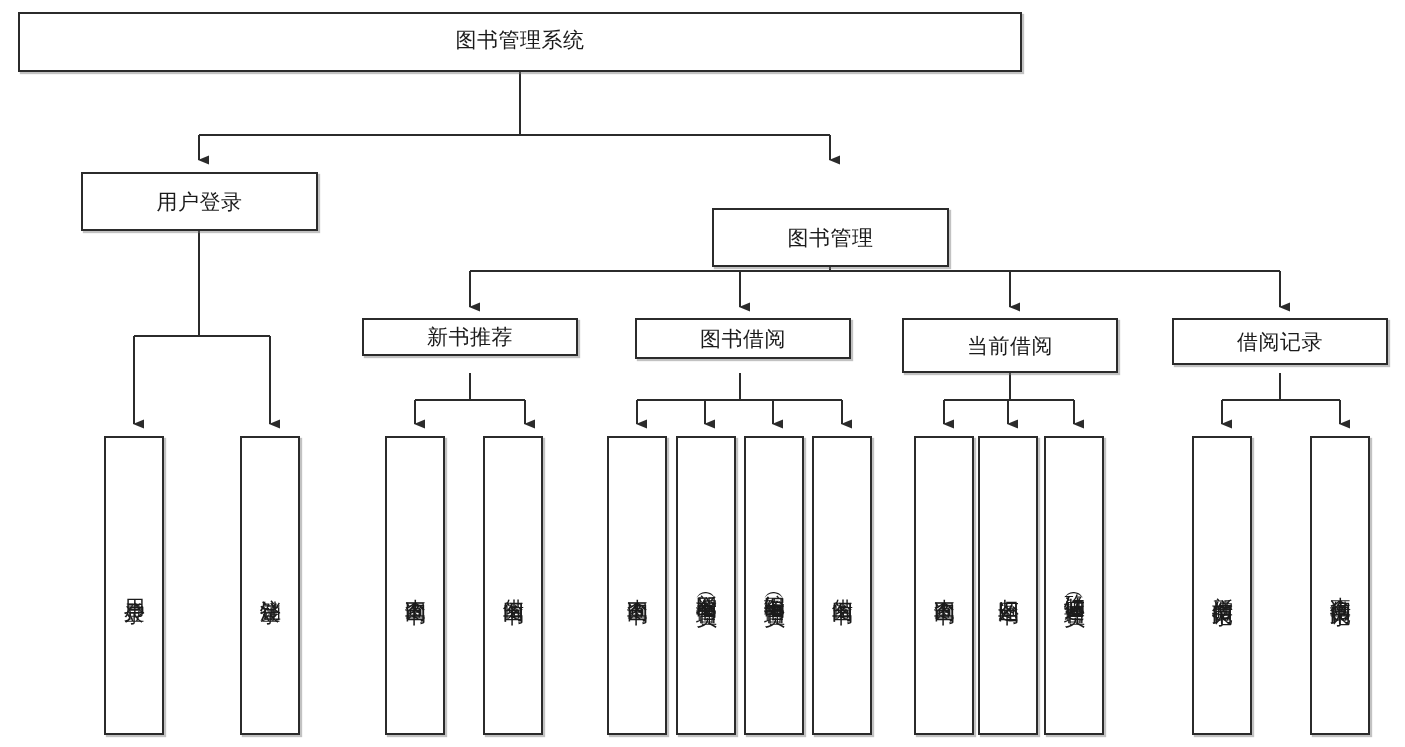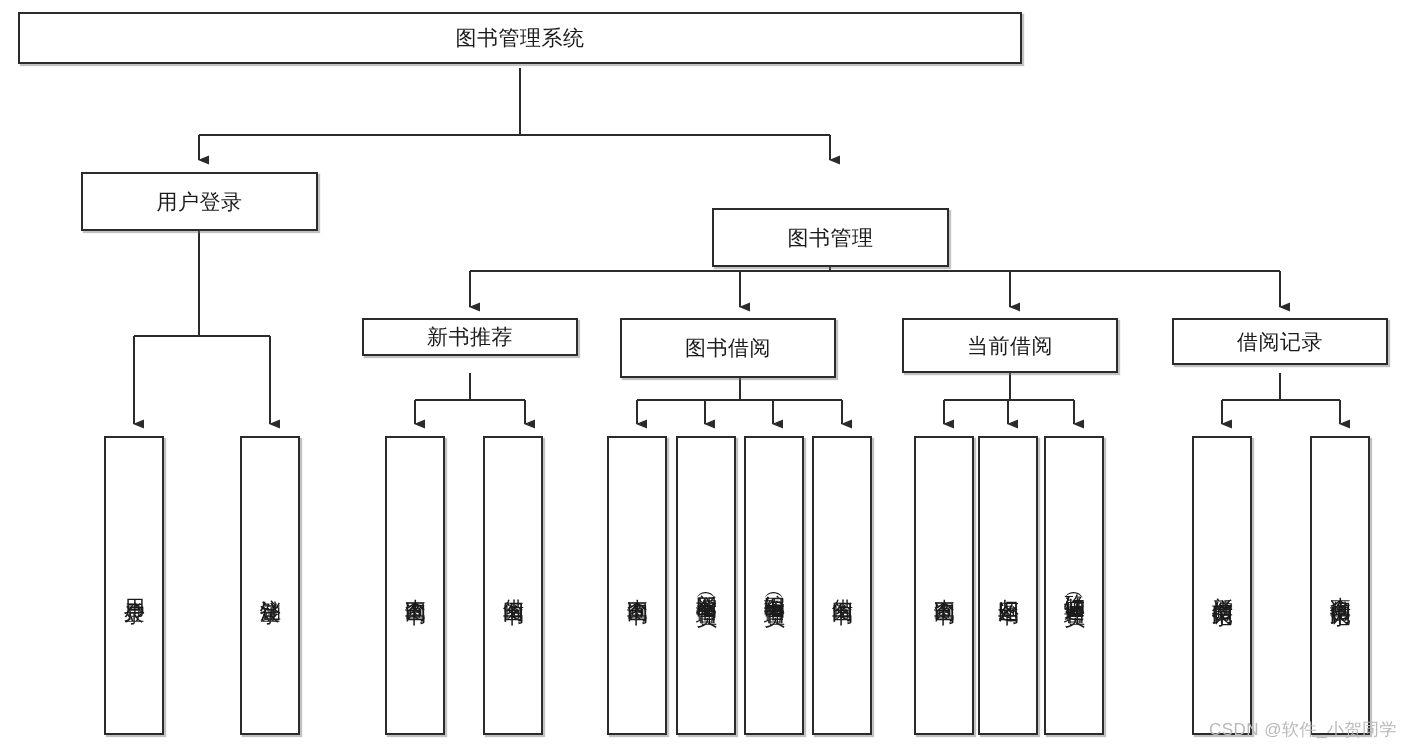--- a/index.html
+++ b/index.html
@@ -119,37 +119,37 @@
       <path d="M1008,400 L1008,424" marker-end="url(#arrowhead)"></path>
       <path d="M1074,400 L1074,424" marker-end="url(#arrowhead)"></path>
 
       <path d="M1280,373 L1280,400"></path>
       <path d="M1222,400 L1340,400"></path>
       <path d="M1222,400 L1222,424" marker-end="url(#arrowhead)"></path>
       <path d="M1340,400 L1340,424" marker-end="url(#arrowhead)"></path>
     </g>
   </svg>
 
-  <div class="node-box" style="left:18px; top:12px; width:1004px; height:52px;">
+  <div class="node-box" style="left:18px; top:12px; width:1004px; height:60px;font-family:Liberation Mono, monospace;">
     <span class="node-label-h">图书管理系统</span>
   </div>
 
   <div class="node-box" style="left:81px; top:172px; width:237px; height:59px;">
     <span class="node-label-h">用户登录</span>
   </div>
 
   <div class="node-box" style="left:712px; top:172px; width:237px; height:59px;margin-top:36px;">
     <span class="node-label-h">图书管理</span>
   </div>
 
   <div class="node-box" style="left:362px; top:318px; width:216px; height:38px;">
     <span class="node-label-h">新书推荐</span>
   </div>
 
-  <div class="node-box" style="left:620px; top:318px; width:216px; height:60px;justify-content:center;">
+  <div class="node-box" style="left:635px; top:318px; width:216px; height:41px;justify-content:center;">
     <span class="node-label-h">图书借阅</span>
   </div>
 
   <div class="node-box" style="left:902px; top:318px; width:216px; height:55px;text-align:right;">
     <span class="node-label-h">当前借阅</span>
   </div>
 
   <div class="node-box" style="left:1172px; top:318px; width:216px; height:47px;">
     <span class="node-label-h">借阅记录</span>
   </div>
@@ -199,15 +199,14 @@
   </div>
 
   <div class="node-box" style="left:1192px; top:436px; width:60px; height:299px;">
     <span class="node-label-v">新增借阅记录</span>
   </div>
 
   <div class="node-box" style="left:1310px; top:436px; width:60px; height:299px;">
     <span class="node-label-v">查询借阅记录</span>
   </div>
 
-  <div class="watermark">CSDN @软件_小贺同学</div>
 
 </div>
 
 </body></html>

